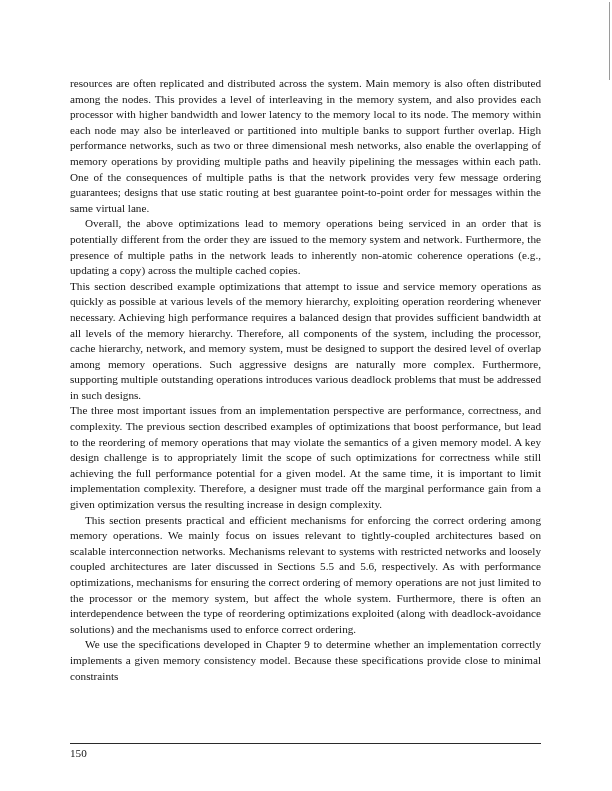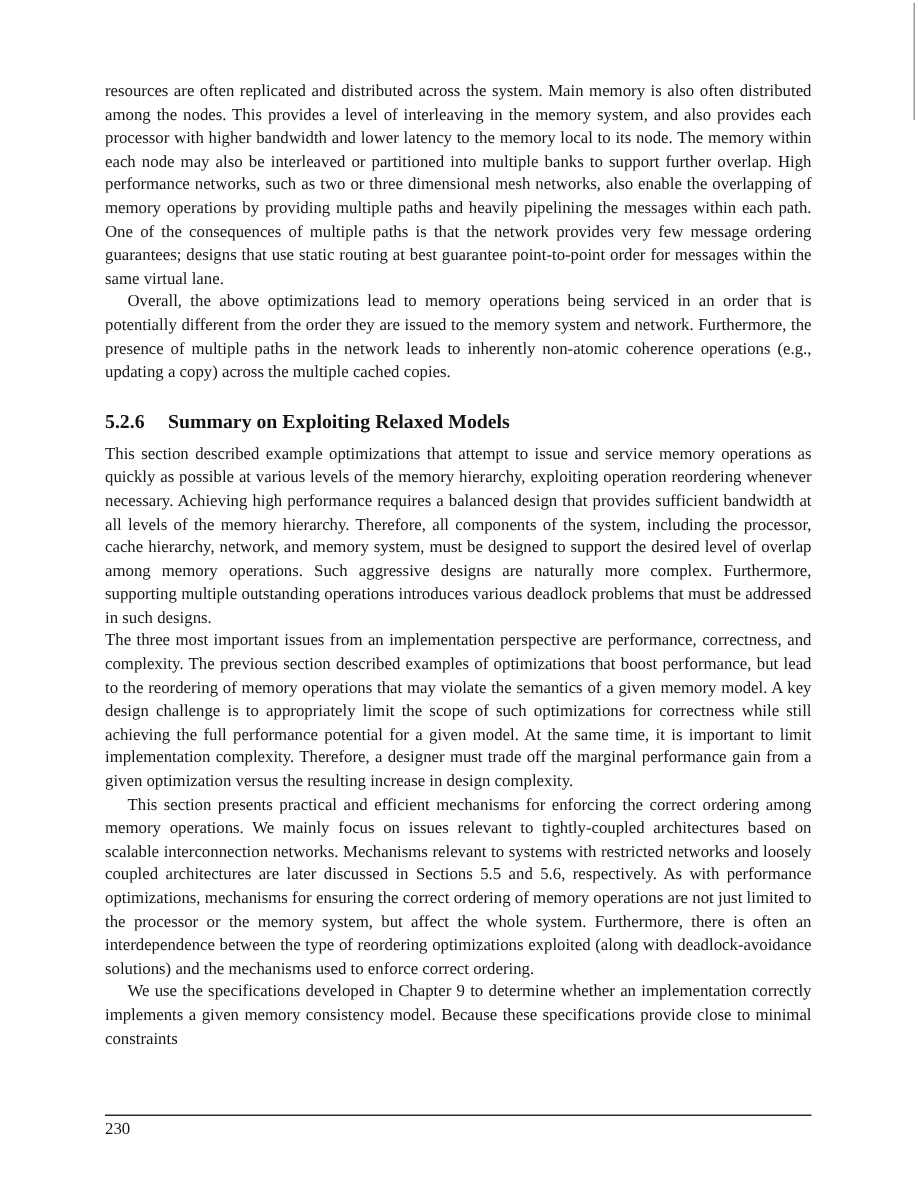--- a/index.html
+++ b/index.html
@@ -5,21 +5,21 @@
     html, body { margin: 0; padding: 0; }
     body {
       width: 612px; height: 791px; background: #ffffff; position: relative; overflow: hidden;
       font-family: "Liberation Serif", "DejaVu Serif", serif; color: #141414;
     }
     .scan-edge {
       position: absolute; left: 609px; top: 2px; width: 1px; height: 78px;
       background: #9a9a9a;
     }
     .column {
-      position: absolute; left: 70px; top: 54px; width: 471px;
+      position: absolute; left: 70px; top: 76px; width: 471px;
     }
     p.body {
       margin: 0; font-size: 11.2px; line-height: 15.6px; text-align: justify;
       text-align-last: left; hyphens: manual;
     }
     p.indent { text-indent: 15px; font-family: Liberation Serif, serif; }
     .subsec {
       margin: 15px 0 6px 0; font-weight: bold; font-size: 13.2px; line-height: 18px;
     }
     .subsec .num { display: inline-block; width: 42px; }
@@ -38,26 +38,23 @@
   </style>
 </head>
 <body>
 
 <div class="scan-edge"></div>
 
 <div class="column">
   <p class="body">resources are often replicated and distributed across the system. Main memory is also often distributed among the nodes. This provides a level of interleaving in the memory system, and also provides each processor with higher bandwidth and lower latency to the memory local to its node. The memory within each node may also be interleaved or partitioned into multiple banks to support further overlap. High performance networks, such as two or three dimensional mesh networks, also enable the overlapping of memory operations by providing multiple paths and heavily pipelining the messages within each path. One of the consequences of multiple paths is that the network provides very few message ordering guarantees; designs that use static routing at best guarantee point-to-point order for messages within the same virtual lane.</p>
   <p class="body indent">Overall, the above optimizations lead to memory operations being serviced in an order that is potentially different from the order they are issued to the memory system and network. Furthermore, the presence of multiple paths in the network leads to inherently non-atomic coherence operations (e.g., updating a copy) across the multiple cached copies.</p>
 
-  <div class="subsec">
-    <span class="num">5.2.6</span><span>Summary on Exploiting Relaxed Models</span>
-  </div>
   <p class="body">This section described example optimizations that attempt to issue and service memory operations as quickly as possible at various levels of the memory hierarchy, exploiting operation reordering whenever necessary. Achieving high performance requires a balanced design that provides sufficient bandwidth at all levels of the memory hierarchy. Therefore, all components of the system, including the processor, cache hierarchy, network, and memory system, must be designed to support the desired level of overlap among memory oper­ations. Such aggressive designs are naturally more complex. Furthermore, supporting multiple outstanding operations introduces various deadlock problems that must be addressed in such designs.</p>
 
   <p class="body">The three most important issues from an implementation perspective are performance, correctness, and complexity. The previous section described examples of optimizations that boost performance, but lead to the reordering of memory operations that may violate the semantics of a given memory model. A key design challenge is to appropriately limit the scope of such optimizations for correctness while still achieving the full performance potential for a given model. At the same time, it is important to limit implementation complexity. Therefore, a designer must trade off the marginal performance gain from a given optimization versus the resulting increase in design complexity.</p>
   <p class="body indent">This section presents practical and efficient mechanisms for enforcing the correct ordering among memory operations. We mainly focus on issues relevant to tightly-coupled architectures based on scalable intercon­nection networks. Mechanisms relevant to systems with restricted networks and loosely coupled architectures are later discussed in Sections 5.5 and 5.6, respectively. As with performance optimizations, mechanisms for ensuring the correct ordering of memory operations are not just limited to the processor or the memory system, but affect the whole system. Furthermore, there is often an interdependence between the type of reordering optimizations exploited (along with deadlock-avoidance solutions) and the mechanisms used to enforce correct ordering.</p>
   <p class="body indent">We use the specifications developed in Chapter 9 to determine whether an implementation correctly imple­ments a given memory consistency model. Because these specifications provide close to minimal constraints</p>
 </div>
 
 <div class="footer-rule"></div>
 <div class="footer">
-  <span>230</span>
+  <span>150</span>
 </div>
 
 </body></html>

